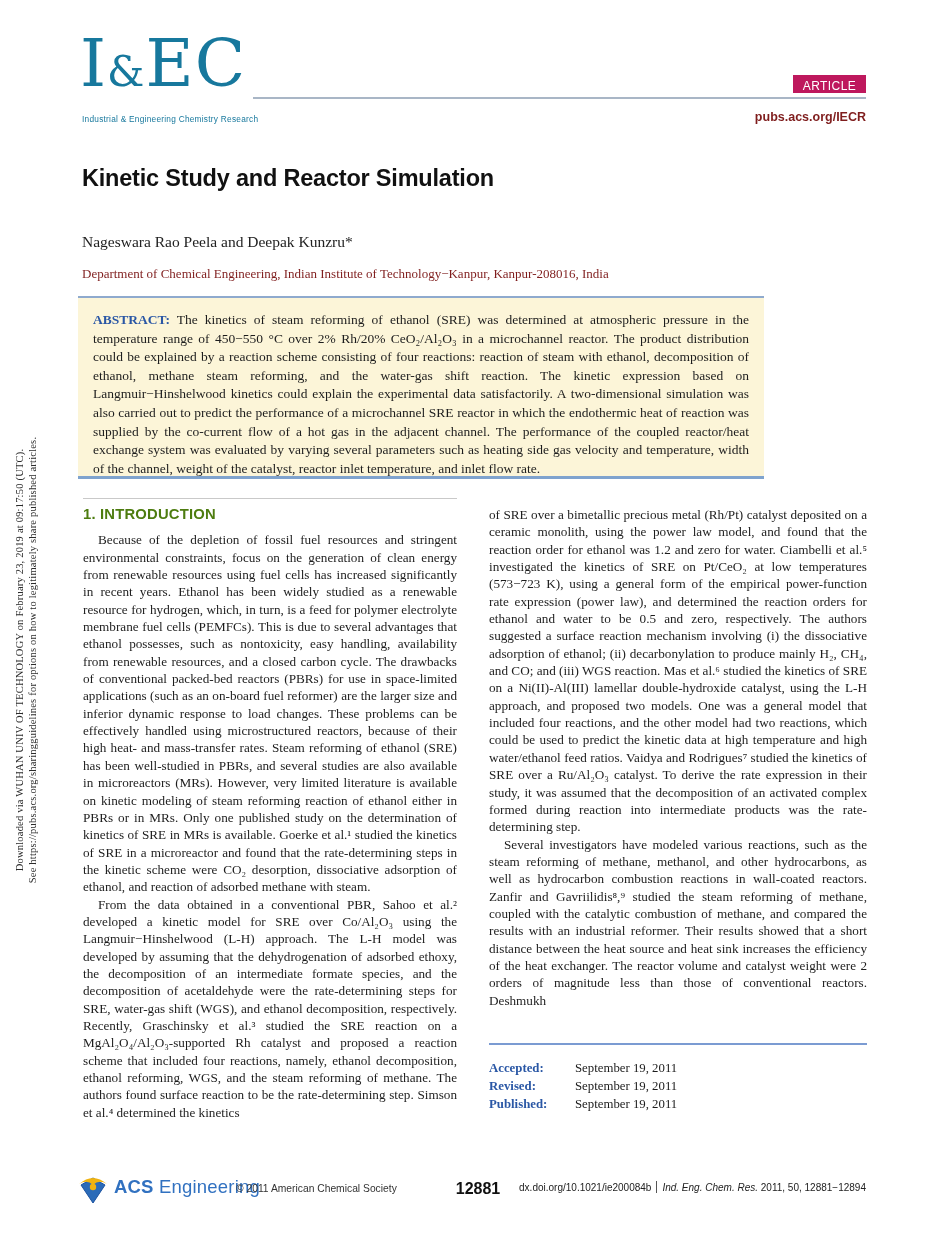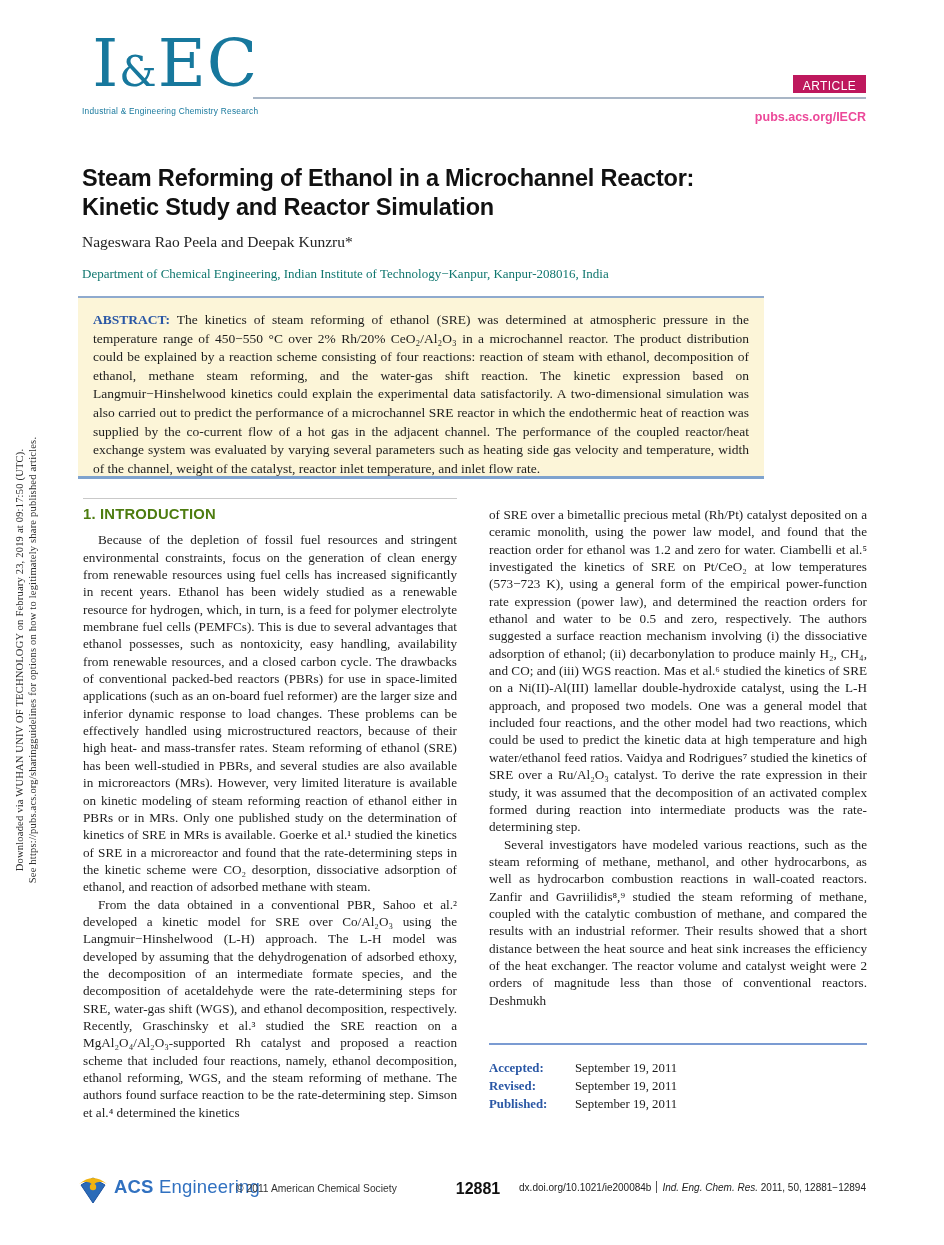--- a/index.html
+++ b/index.html
@@ -10,44 +10,44 @@
   }
 
   
   .sidebar-note {
     position:absolute; left:-267px; top:645px; width:590px; height:30px;
     transform:rotate(-90deg); text-align:center;
     font-size:10.5px; line-height:13px; color:#2b2b2b; letter-spacing:0.2px;
   }
 
   
-  .logo { position:absolute; left:80px; top:34px; color:#17789d;text-align:right; }
+  .logo { position:absolute; left:80px; top:34px; color:#17789d; }
   .logo-main { font-family:"DejaVu Serif", serif; font-size:66px; line-height:60px; letter-spacing:1px; }
   .logo-main .amp { font-size:42px; }
   .logo-word { font-family:"DejaVu Sans", sans-serif; font-size:25px; letter-spacing:11px; margin-top:2px; margin-left:2px; }
-  .logo-tagline { font-family:"Liberation Sans", sans-serif; font-size:8.3px; letter-spacing:0.25px; margin-top:4px; margin-left:2px; }
+  .logo-tagline { font-family:"Liberation Sans", sans-serif; font-size:8.3px; letter-spacing:0.25px; margin-top:12px; margin-left:2px; }
   .header-rule { position:absolute; left:253px; top:97px; width:613px; height:2px; background:#a9b6c6; }
   .badge {
     position:absolute; left:793px; top:75px; width:73px; height:18px;
     background:#be185d; color:#ffffff; font-family:"Liberation Sans", sans-serif;
     font-size:12px; line-height:23px; text-align:center; letter-spacing:0.4px;
   }
   .site-link {
     position:absolute; right:78px; top:110px;
-    font-family:"Liberation Sans", sans-serif; font-size:12.5px; color:#ec4899; font-weight:bold;
+    font-family:"Liberation Sans", sans-serif; font-size:12.5px; color:#7f1d1d; font-weight:bold;
   }
 
   
   .title {
     position:absolute; left:82px; top:164px; width:720px;
     font-family:"Liberation Sans", sans-serif; font-weight:bold; font-size:23.5px;
     line-height:28.5px; color:#111111; letter-spacing:-0.2px;
   }
   .authors { position:absolute; left:82px; top:233px; font-size:15.5px; color:#222; }
-  .affiliation { position:absolute; left:82px; top:266px; font-size:13px; color:#0f766e; }
+  .affiliation { position:absolute; left:82px; top:266px; font-size:13px; color:#7f1d1d; }
 
   
   .abstract-box {
     position:absolute; left:78px; top:296px; width:686px; height:183px;
     background:#fcf5d8; border-top:2px solid #8faace; border-bottom:3px solid #7fa3ce;
     padding:13px 15px 0 15px;
   }
   .abstract-box p { font-size:13.5px; line-height:18.6px; text-align:justify; color:#1d1d1d; }
   .abstract-label { font-weight:bold; color:#2a57a5; }
 
@@ -97,21 +97,20 @@
   <div class="logo">
     <div class="logo-main"><span>I</span><span class="amp">&amp;</span><span>EC</span></div>
     <div class="logo-tagline">Industrial &amp; Engineering Chemistry Research</div>
   </div>
 
   <div class="header-rule"></div>
   <div class="badge">ARTICLE</div>
   <div class="site-link">pubs.acs.org/IECR</div>
 
   <h1 class="title">
-    <div>Steam Reforming of Ethanol in a Microchannel Reactor:</div>
     <div>Kinetic Study and Reactor Simulation</div>
   </h1>
 
   <div class="authors">Nageswara Rao Peela and Deepak Kunzru*</div>
   <div class="affiliation">Department of Chemical Engineering, Indian Institute of Technology−Kanpur, Kanpur-208016, India</div>
 
   <div class="abstract-box">
     <p><span class="abstract-label">ABSTRACT:</span><span> The kinetics of steam reforming of ethanol (SRE) was determined at atmospheric pressure in the temperature range of 450−550 °C over 2% Rh/20% CeO₂/Al₂O₃ in a microchannel reactor. The product distribution could be explained by a reaction scheme consisting of four reactions: reaction of steam with ethanol, decomposition of ethanol, methane steam reforming, and the water-gas shift reaction. The kinetic expression based on Langmuir−Hinshelwood kinetics could explain the experimental data satisfactorily. A two-dimensional simulation was also carried out to predict the performance of a microchannel SRE reactor in which the endothermic heat of reaction was supplied by the co-current flow of a hot gas in the adjacent channel. The performance of the coupled reactor/heat exchange system was evaluated by varying several parameters such as heating side gas velocity and temperature, width of the channel, weight of the catalyst, reactor inlet temperature, and inlet flow rate.</span></p>
   </div>
 

